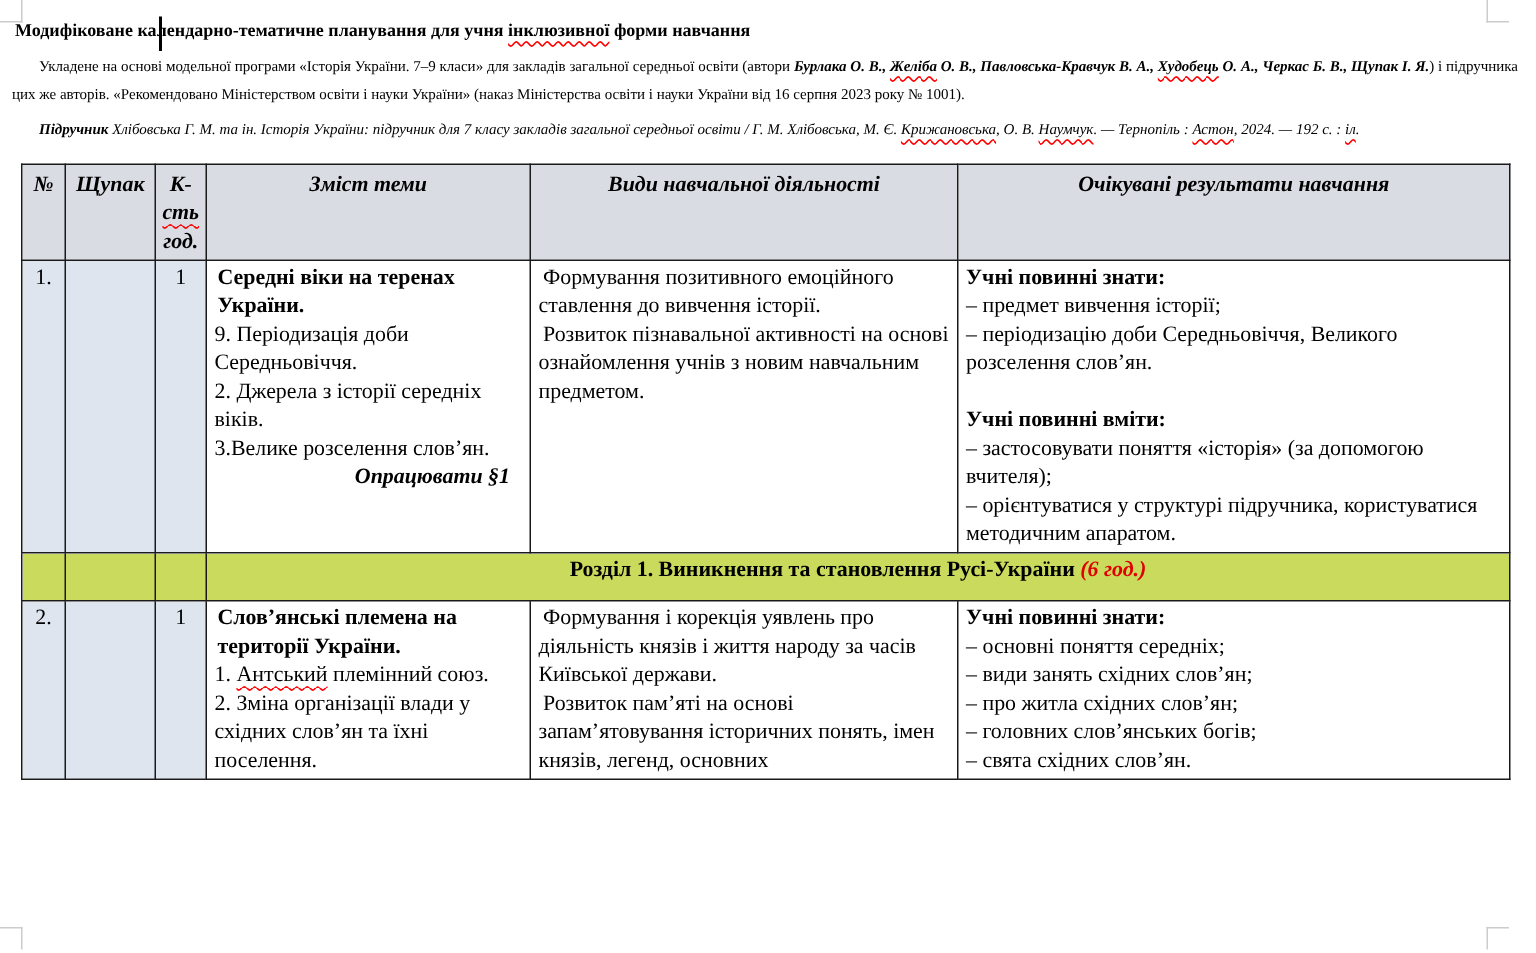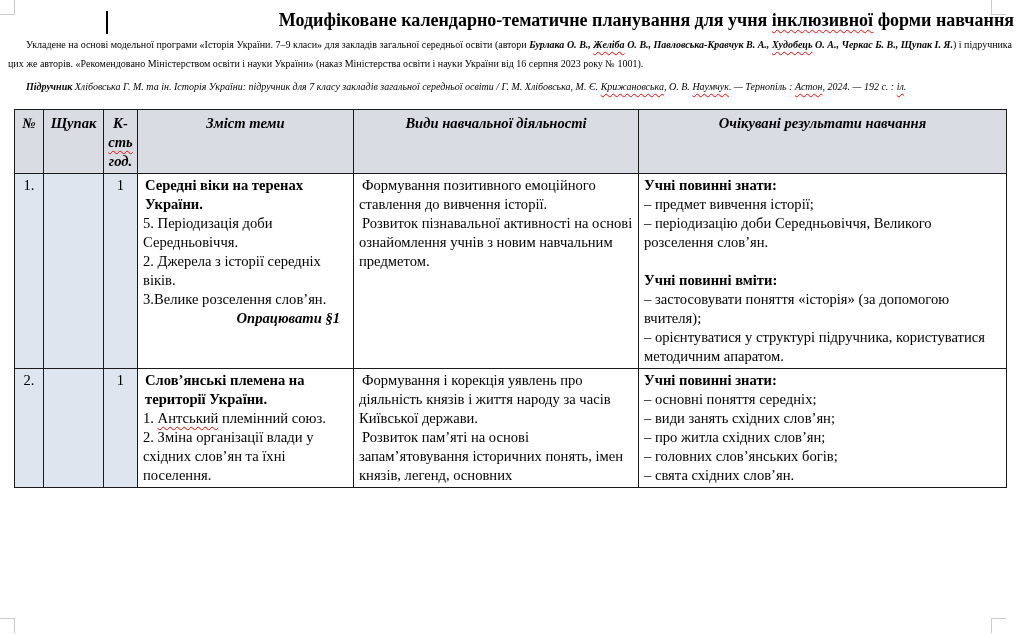--- a/index.html
+++ b/index.html
@@ -6,21 +6,21 @@
   .page{position:relative;width:1024px;height:635px;background:#fff;overflow:hidden;
         font-family:"Liberation Serif", serif;color:#000;}
   
   .crop{position:absolute;width:14px;height:14px;}
   .crop.tl{left:0;top:0;border-right:1px solid #cccccc;border-bottom:1px solid #cccccc;}
   .crop.tr{left:991px;top:0;border-left:1px solid #cccccc;border-bottom:1px solid #cccccc;}
   .crop.br{left:991px;top:618px;border-left:1px solid #cccccc;border-top:1px solid #cccccc;}
   .crop.bl{left:0;top:618px;border-right:1px solid #cccccc;border-top:1px solid #cccccc;}
   .caret{position:absolute;left:106px;top:11px;width:1.5px;height:23px;background:#000;}
 
-  .doc-title{margin:9px 10px 0 10px;text-align:right;font-weight:bold;font-size:18px;line-height:22px;}
+  .doc-title{margin:9px 10px 0 10px;text-align:left;font-weight:bold;font-size:12px;line-height:22px;}
   .red{color:#e00000;}
   .it{font-style:italic;}
   .bi{font-weight:bold;font-style:italic;}
   .sq{text-decoration-line:underline;text-decoration-style:wavy;
       text-decoration-color:#ff0000;text-decoration-thickness:1px;text-underline-offset:3px;}
 
   .body-p{margin:5px 12px 0 8px;font-size:10px;line-height:18.5px;text-align:justify;text-indent:18px;}
 
   table.plan{border-collapse:collapse;table-layout:fixed;width:992px;margin:12px 0 0 14px;
              font-size:14.6px;line-height:19px;border:1.5px solid #1a1a1a;}
@@ -76,40 +76,46 @@
       <td>Очікувані результати навчання</td>
     </tr>
 
 
     <tr style="height:194px;">
       <td class="shaded">1.</td>
       <td class="shaded"></td>
       <td class="shaded">1</td>
       <td>
         <div class="topic-title">Середні віки на теренах України.</div>
-        <div>5. Періодизація доби Середньовіччя.</div>
+        <div>9. Періодизація доби Середньовіччя.</div>
         <div>2.  Джерела з історії середніх віків.</div>
         <div>3.Велике розселення слов’ян.</div>
         <div class="topic-note">Опрацювати §1</div>
       </td>
       <td>
         <div class="act">Формування позитивного емоційного ставлення до вивчення історії.</div>
         <div class="act">Розвиток пізнавальної активності на основі ознайомлення учнів з новим навчальним предметом.</div>
       </td>
       <td>
         <div class="olabel">Учні повинні знати:</div>
         <div>– предмет вивчення історії;</div>
         <div>– періодизацію доби Середньовіччя, Великого розселення слов’ян.</div>
         <div class="spacer"></div>
         <div class="olabel">Учні повинні вміти:</div>
         <div>– застосовувати поняття «історія» (за допомогою вчителя);</div>
         <div>– орієнтуватися у структурі підручника, користуватися методичним апаратом.</div>
       </td>
     </tr>
 
+    <tr class="green" style="height:32px;">
+      <td></td>
+      <td></td>
+      <td></td>
+      <td colspan="3" class="section-cell"><span>Розділ 1. Виникнення та становлення Русі-України </span><span class="red bi">(6 год.)</span></td>
+    </tr>
 
     <tr style="height:119px;">
       <td class="shaded">2.</td>
       <td class="shaded"></td>
       <td class="shaded">1</td>
       <td>
         <div class="topic-title">Слов’янські племена на території України.</div>
         <div><span>1. </span><span class="sq">Антський</span><span> племінний союз.</span></div>
         <div>2. Зміна організації влади у східних слов’ян та їхні поселення.</div>
       </td>

